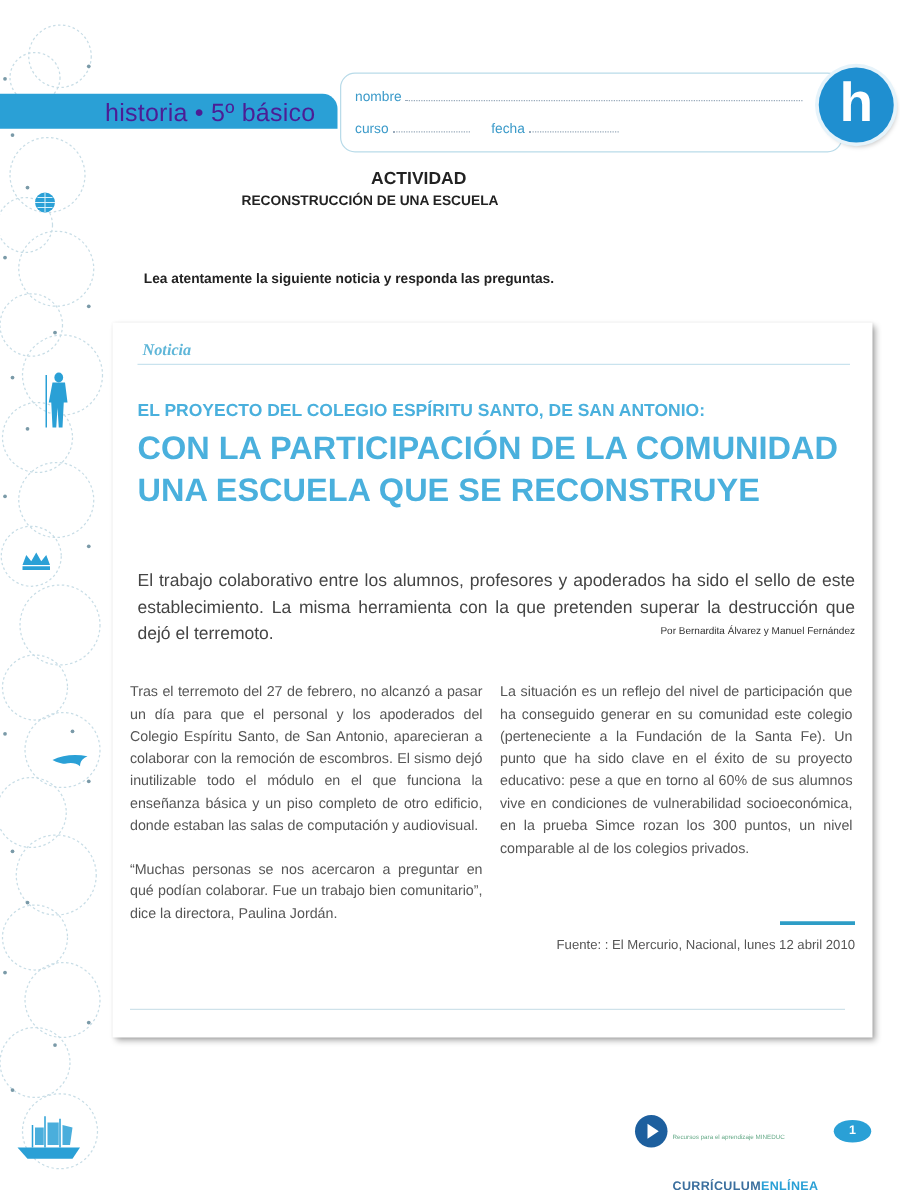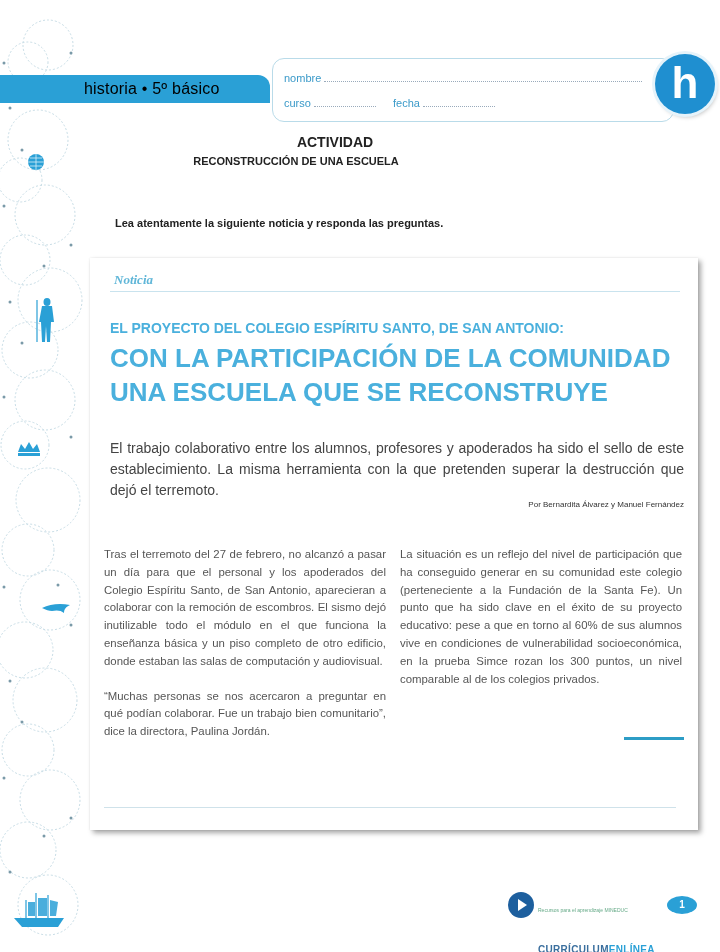--- a/index.html
+++ b/index.html
@@ -1,32 +1,32 @@
 <!DOCTYPE html>
 <html><head>
 <meta charset="utf-8">
 <style>
   html,body{margin:0;padding:0;background:#fff;}
   body{width:720px;height:952px;position:relative;overflow:hidden;font-family:"Liberation Sans",sans-serif;color:#222;}
   .deco{position:absolute;left:0;top:0;width:100px;height:952px;}
   .subject-bar{position:absolute;left:0;top:75px;width:270px;height:28px;background:#2aa0d6;border-radius:0 12px 0 0;}
-  .subject-bar span{position:absolute;left:84px;top:5px;color:#000000;font-size:16px;letter-spacing:0.2px;}
+  .subject-bar span{position:absolute;left:84px;top:5px;color:#4c1d95;font-size:20px;letter-spacing:0.2px;}
   .student-box{position:absolute;left:272px;top:58px;width:400px;height:62px;border:1px solid #b9dbe9;border-radius:12px;}
   .field-row{position:absolute;font-size:11px;color:#3b9ac9;}
   .dots{display:inline-block;border-bottom:1px dotted #9ab;vertical-align:baseline;}
   .logo-h{position:absolute;left:655px;top:54px;width:60px;height:60px;border-radius:50%;background:#1f8fd0;box-shadow:0 0 0 3px #e6f3fa,2px 3px 4px rgba(0,0,0,0.25);color:#fff;font-weight:bold;font-size:44px;text-align:center;line-height:58px;font-family:"Liberation Sans",sans-serif;}
   .act-title{position:absolute;left:0;width:670px;text-align:center;top:134px;font-size:14px;font-weight:bold;color:#222;}
   .act-sub{position:absolute;left:0;width:592px;text-align:center;top:155px;font-size:11px;font-weight:bold;color:#222;}
   .instruction{position:absolute;left:115px;top:217px;font-size:11px;font-weight:bold;color:#222;}
   .card{position:absolute;left:90px;top:258px;width:608px;height:572px;background:#fff;box-shadow:3px 3px 5px rgba(0,0,0,0.35),0 0 2px rgba(0,0,0,0.1);}
   .noticia-label{position:absolute;left:24px;top:14px;font-family:"Liberation Serif",serif;font-style:italic;font-weight:bold;font-size:13px;color:#5fb6d8;}
   .noticia-rule{position:absolute;left:20px;right:18px;top:33px;border-top:1px solid #c9e3ee;}
   .kicker{position:absolute;left:20px;top:62px;font-size:14px;font-weight:bold;color:#4ab0dd;}
   .headline{position:absolute;left:20px;top:83px;font-size:26px;font-weight:bold;color:#4ab0dd;line-height:34px;}
-  .lead{position:absolute;left:20px;top:180px;width:574px;font-size:14px;color:#444;line-height:21px;text-align:justify;}
+  .lead{position:absolute;left:20px;top:196px;width:574px;font-size:14px;color:#444;line-height:21px;text-align:justify;}
   .byline{position:absolute;right:14px;top:242px;font-size:8px;color:#333;}
   .col{position:absolute;top:288px;width:282px;font-size:11.4px;color:#555;line-height:17.8px;text-align:justify;}
   .col p{margin:0 0 17px 0;}
   .col-left{left:14px;}
   .col-right{left:310px;}
   .source-bar{position:absolute;left:534px;top:479px;width:60px;height:3px;background:#2d9dc6;}
   .source{position:absolute;right:14px;top:492px;font-size:10.5px;color:#555;}
   .bottom-rule{position:absolute;left:14px;right:22px;top:549px;border-top:1px solid #cfe2ea;}
   .footer-logo{position:absolute;left:508px;top:892px;width:26px;height:26px;border-radius:50%;background:#1d5f9e;}
   .footer-logo svg{position:absolute;left:0;top:0;}
@@ -147,20 +147,21 @@
 
   <div class="col col-left">
     <p>Tras el terremoto del 27 de febrero, no alcanzó a pasar un día para que el personal y los apoderados del Colegio Espíritu Santo, de San Antonio, aparecieran a colaborar con la remoción de escombros. El sismo dejó inutilizable todo el módulo en el que funciona la enseñanza básica y un piso completo de otro edificio, donde estaban las salas de computación y audiovisual.</p>
     <p>“Muchas personas se nos acercaron a preguntar en qué podían colaborar. Fue un trabajo bien comunitario”, dice la directora, Paulina Jordán.</p>
   </div>
   <div class="col col-right">
     <p>La situación es un reflejo del nivel de participación que ha conseguido generar en su comunidad este colegio (perteneciente a la Fundación de la Santa Fe). Un punto que ha sido clave en el éxito de su proyecto educativo: pese a que en torno al 60% de sus alumnos vive en condiciones de vulnerabilidad socioeconómica, en la prueba Simce rozan los 300 puntos, un nivel comparable al de los colegios privados.</p>
   </div>
 
   <div class="source-bar"></div>
+  <div class="source">Fuente: : El Mercurio, Nacional, lunes 12 abril 2010</div>
   <div class="bottom-rule"></div>
 </div>
 
 <div class="footer-logo">
   <svg width="26" height="26" viewBox="0 0 26 26">
       <path d="M10 7l9 6-9 6z" fill="#fff"></path>
     </svg>
 </div>
 <div class="footer-name">
   <span>CURRÍCULUM</span><b>ENLÍNEA</b>

